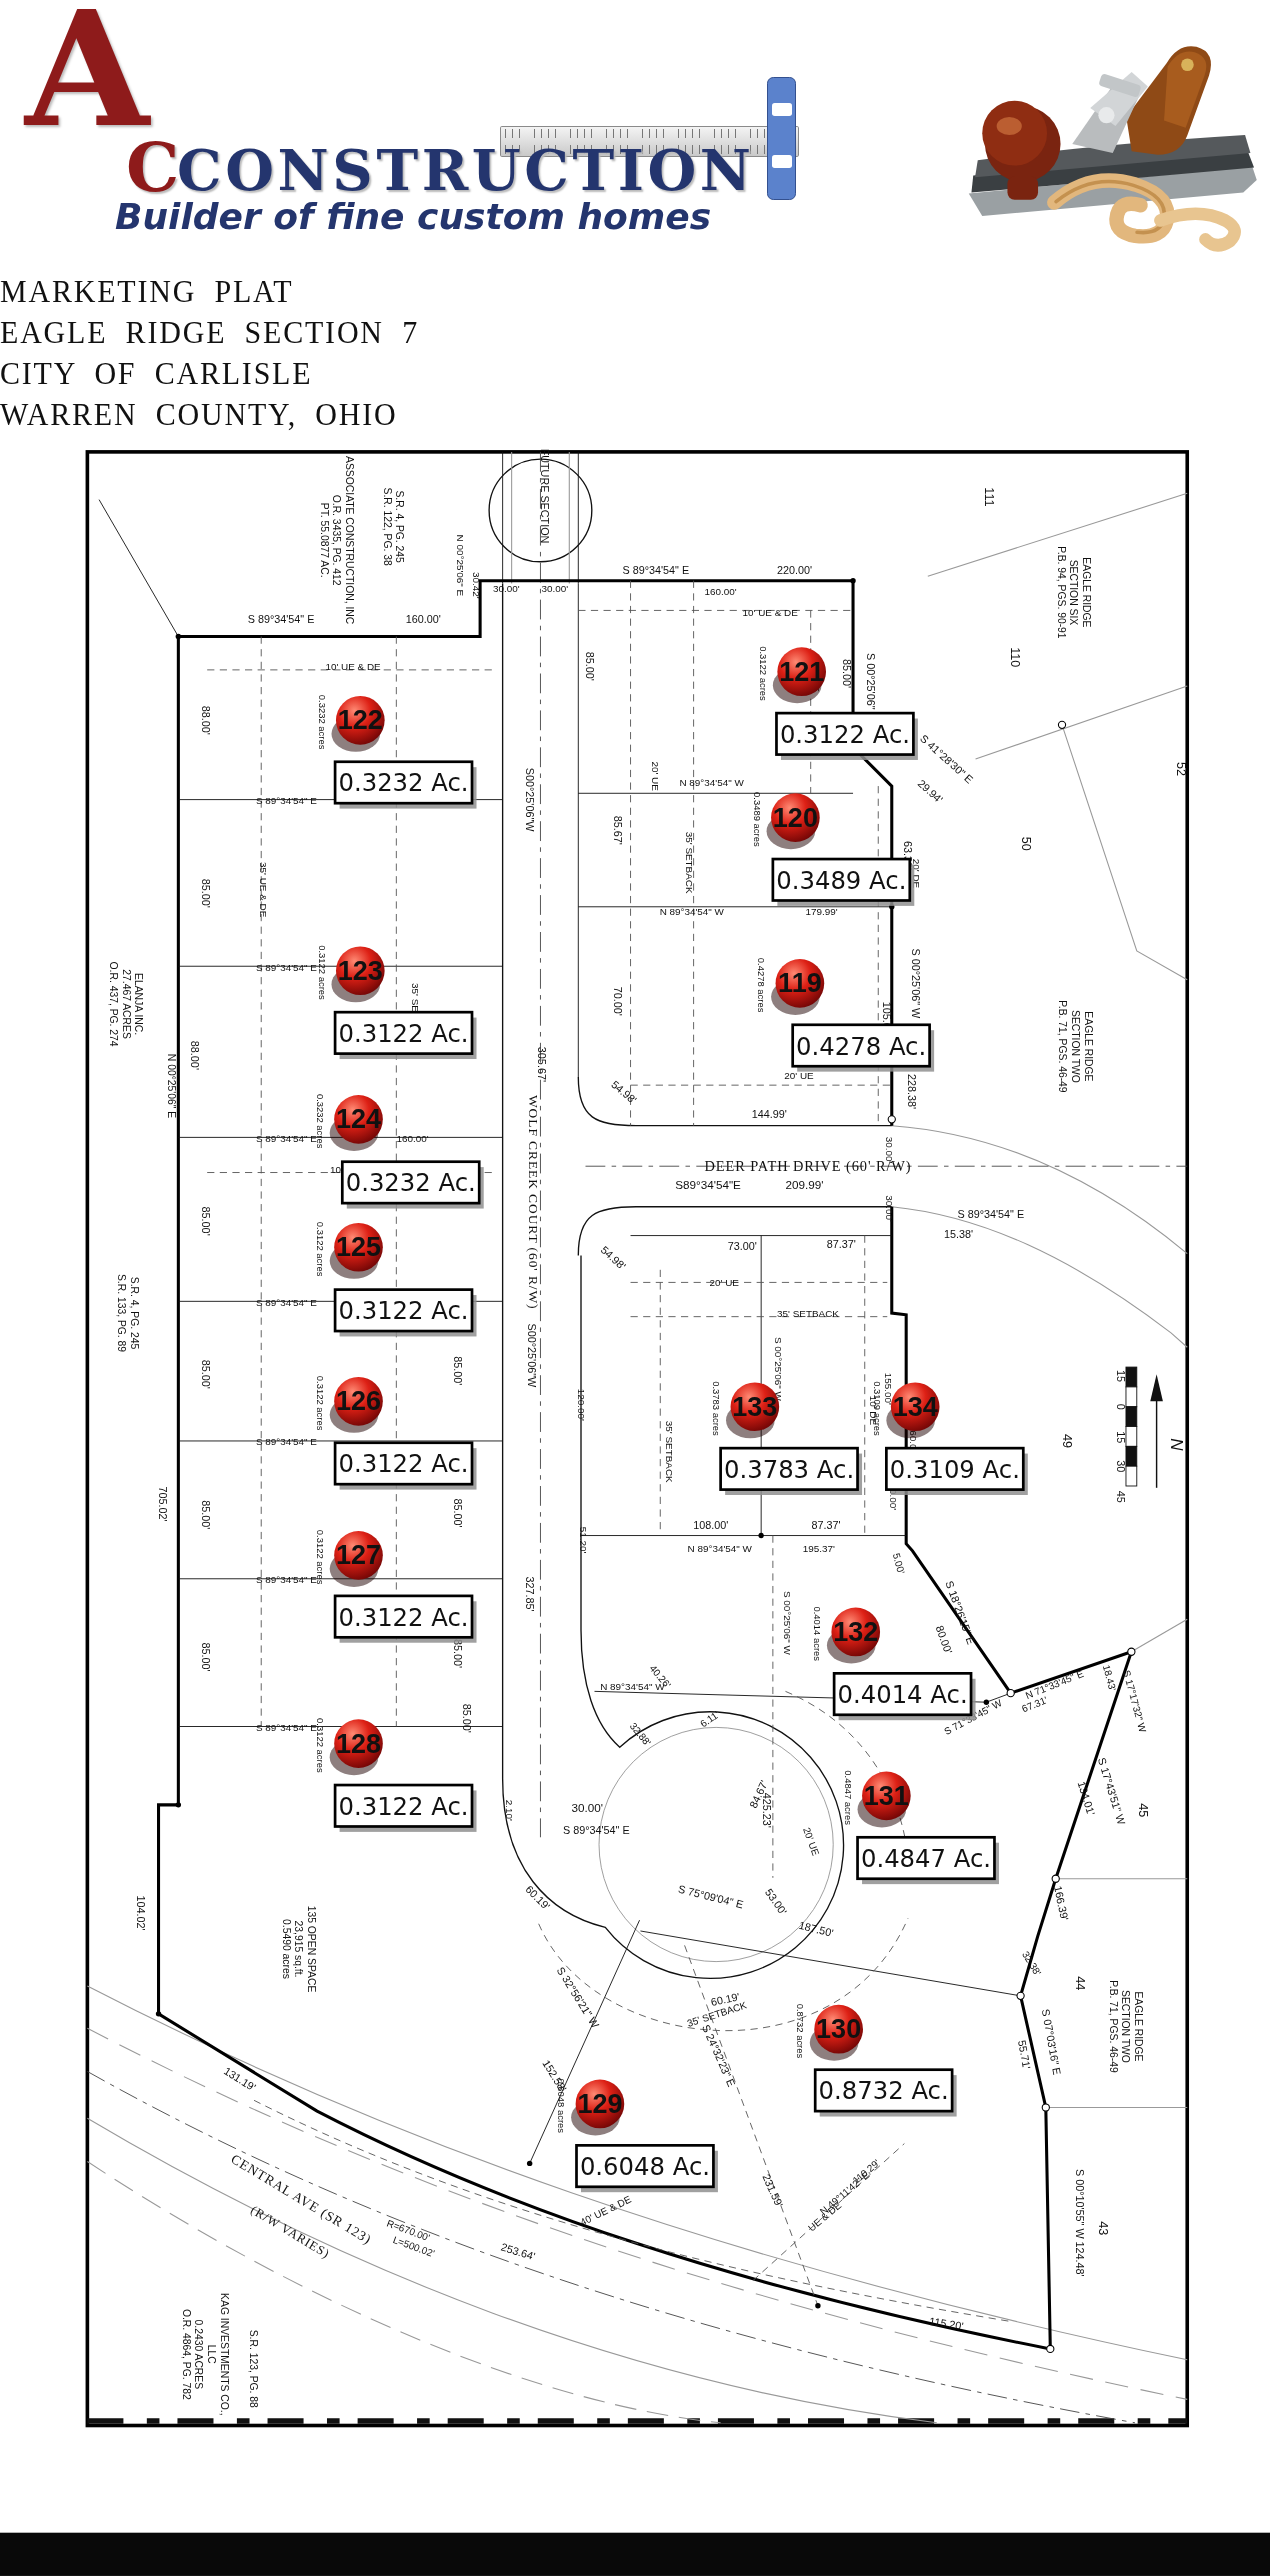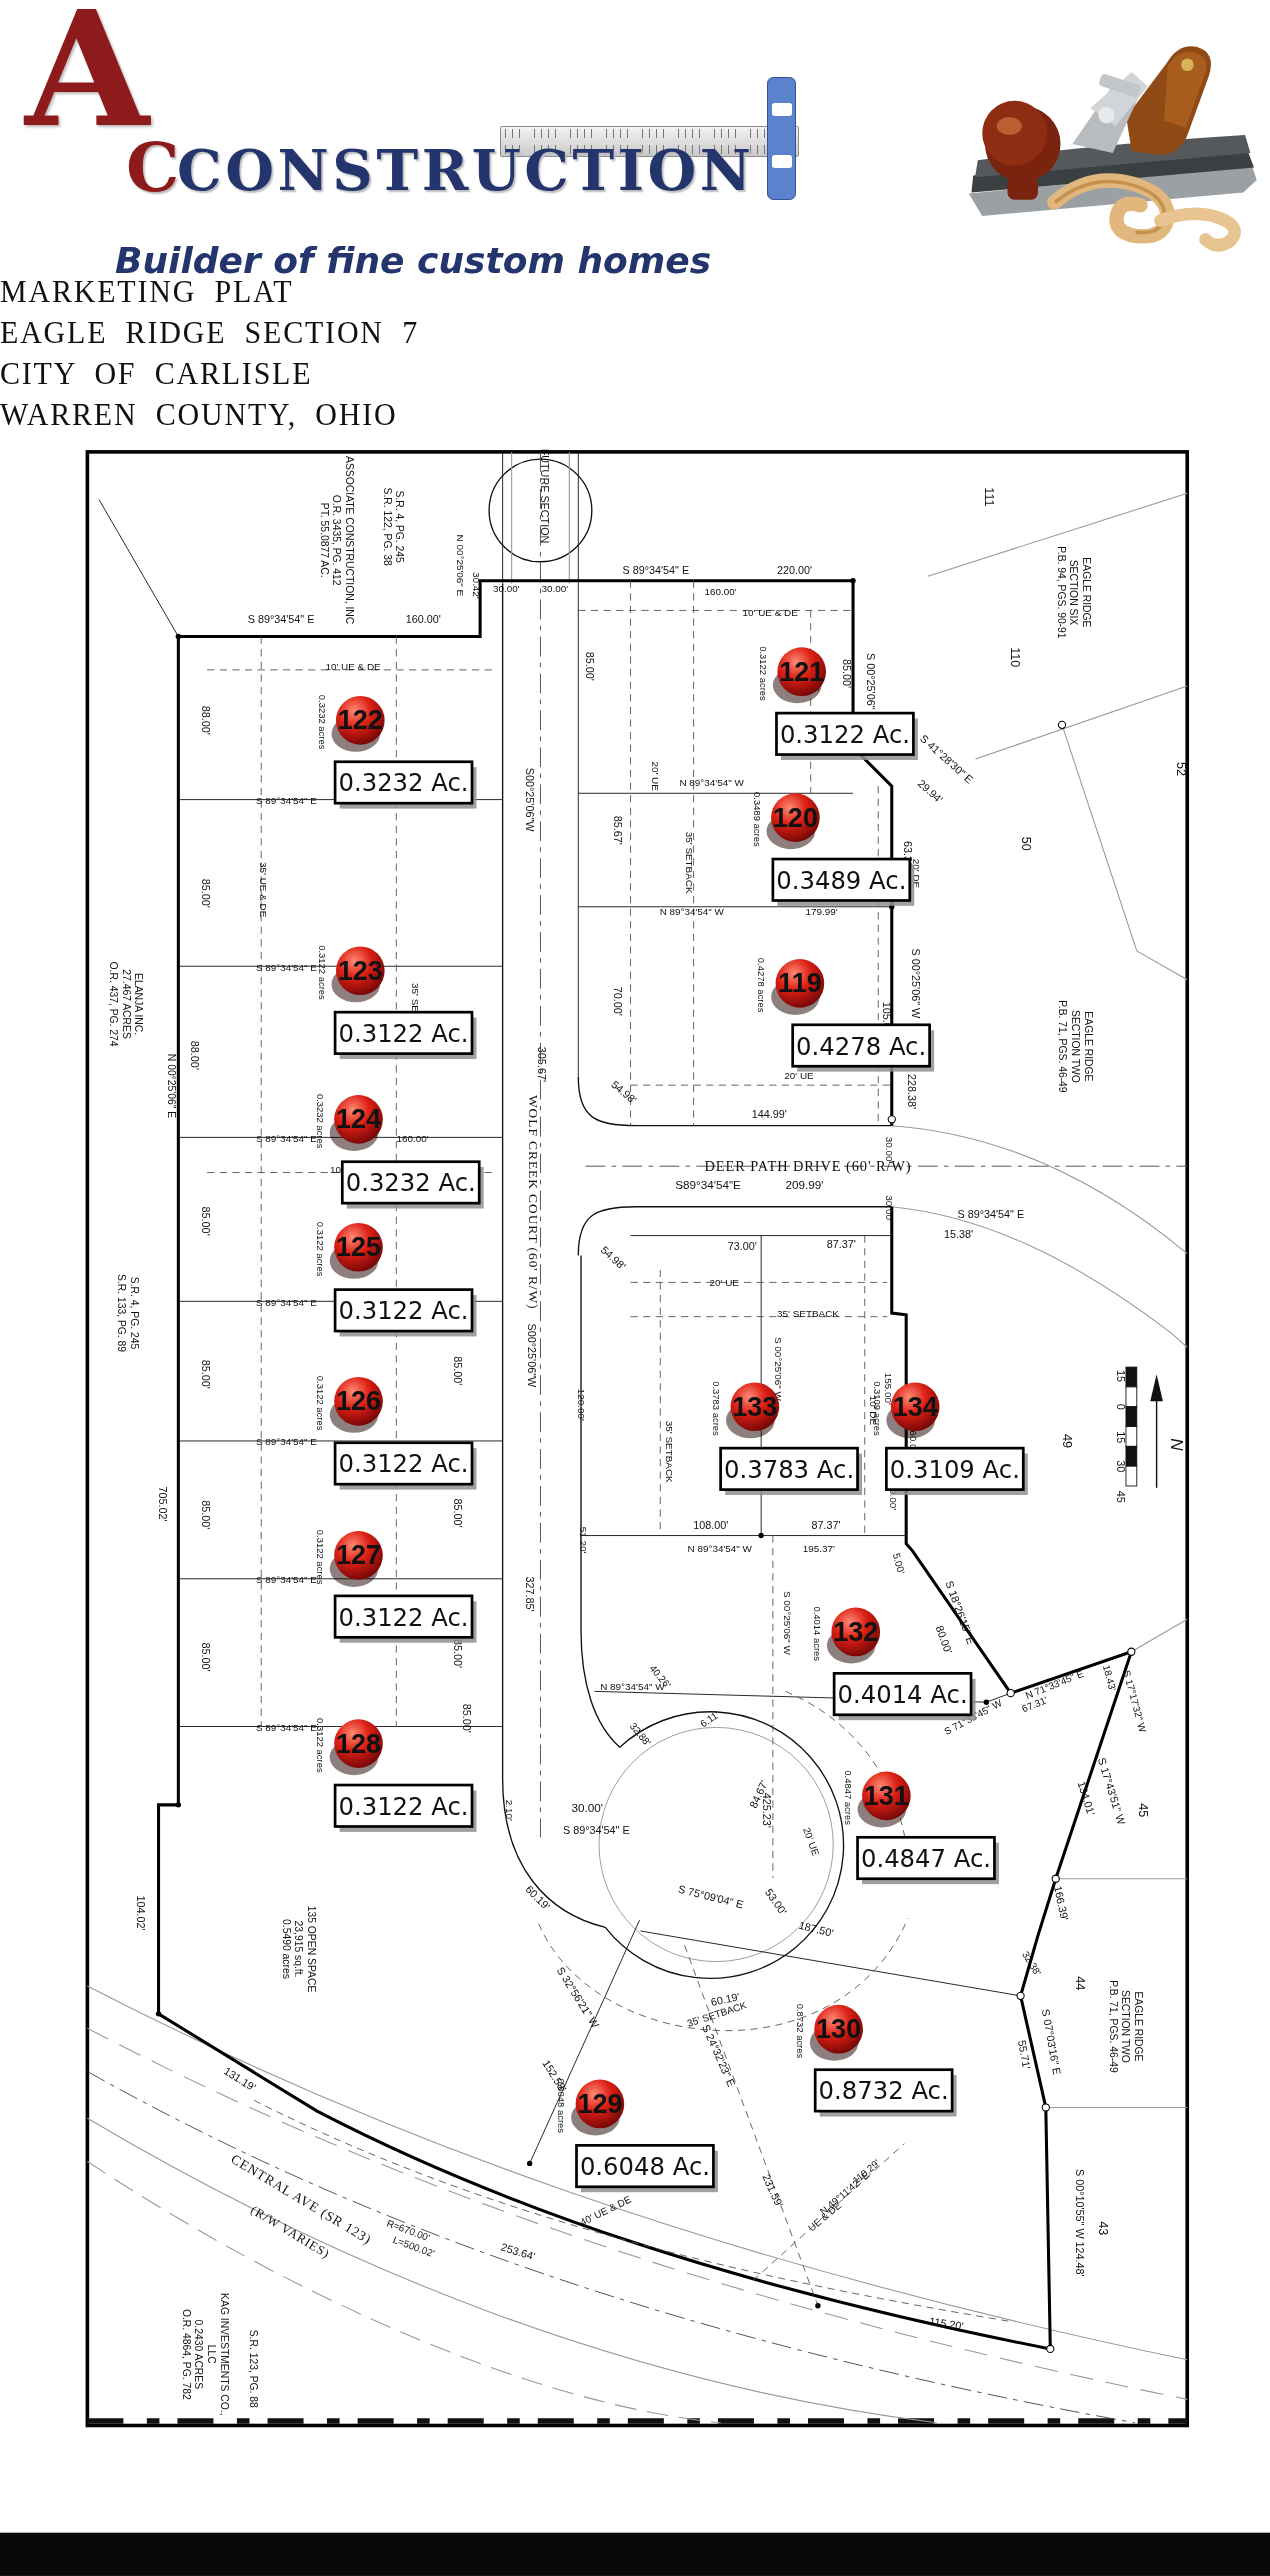--- a/index.html
+++ b/index.html
@@ -20,21 +20,21 @@
   .ruler:before{content:"";position:absolute;left:3.6px;right:3.6px;top:1.8px;height:9px;
          background:repeating-linear-gradient(90deg,#777 0 0.9px,transparent 0.9px 7.2px);}
   .ruler:after{content:"";position:absolute;left:3.6px;right:3.6px;bottom:1.8px;height:9px;
          background:repeating-linear-gradient(90deg,#777 0 0.9px,transparent 0.9px 7.2px);}
   .tsquare{position:absolute;left:767px;top:77px;width:27px;height:121px;background:#5b82cc;
          border:1.8px solid #33508f;border-radius:6.3px;z-index:0;}
   .tsquare:before{content:"";position:absolute;left:3.6px;top:25px;width:20px;height:12.6px;background:#fff;border-radius:2.7px;}
   .tsquare:after{content:"";position:absolute;left:3.6px;top:77px;width:20px;height:12.6px;background:#fff;border-radius:2.7px;}
   .logo-z{z-index:1;}
   .tagline{position:absolute;left:115px;top:196px;font-family:"DejaVu Sans",sans-serif;
-         font-style:italic;font-weight:bold;font-size:36px;color:#24356e;margin-top:44px;}
+         font-style:italic;font-weight:bold;font-size:36px;color:#24356e;}
   
   #titleblock{position:absolute;left:0;top:270px;width:1117px;
       font-family:"Liberation Serif",serif;color:#111;}
   #titleblock div{font-size:30px;letter-spacing:1.8px;word-spacing:9px;line-height:41px;
       transform:scaleY(1.08);}
   
   #plane{position:absolute;left:955px;top:0px;}
   
   #map{position:absolute;left:0;top:414px;}
   svg text{fill:#111;}

